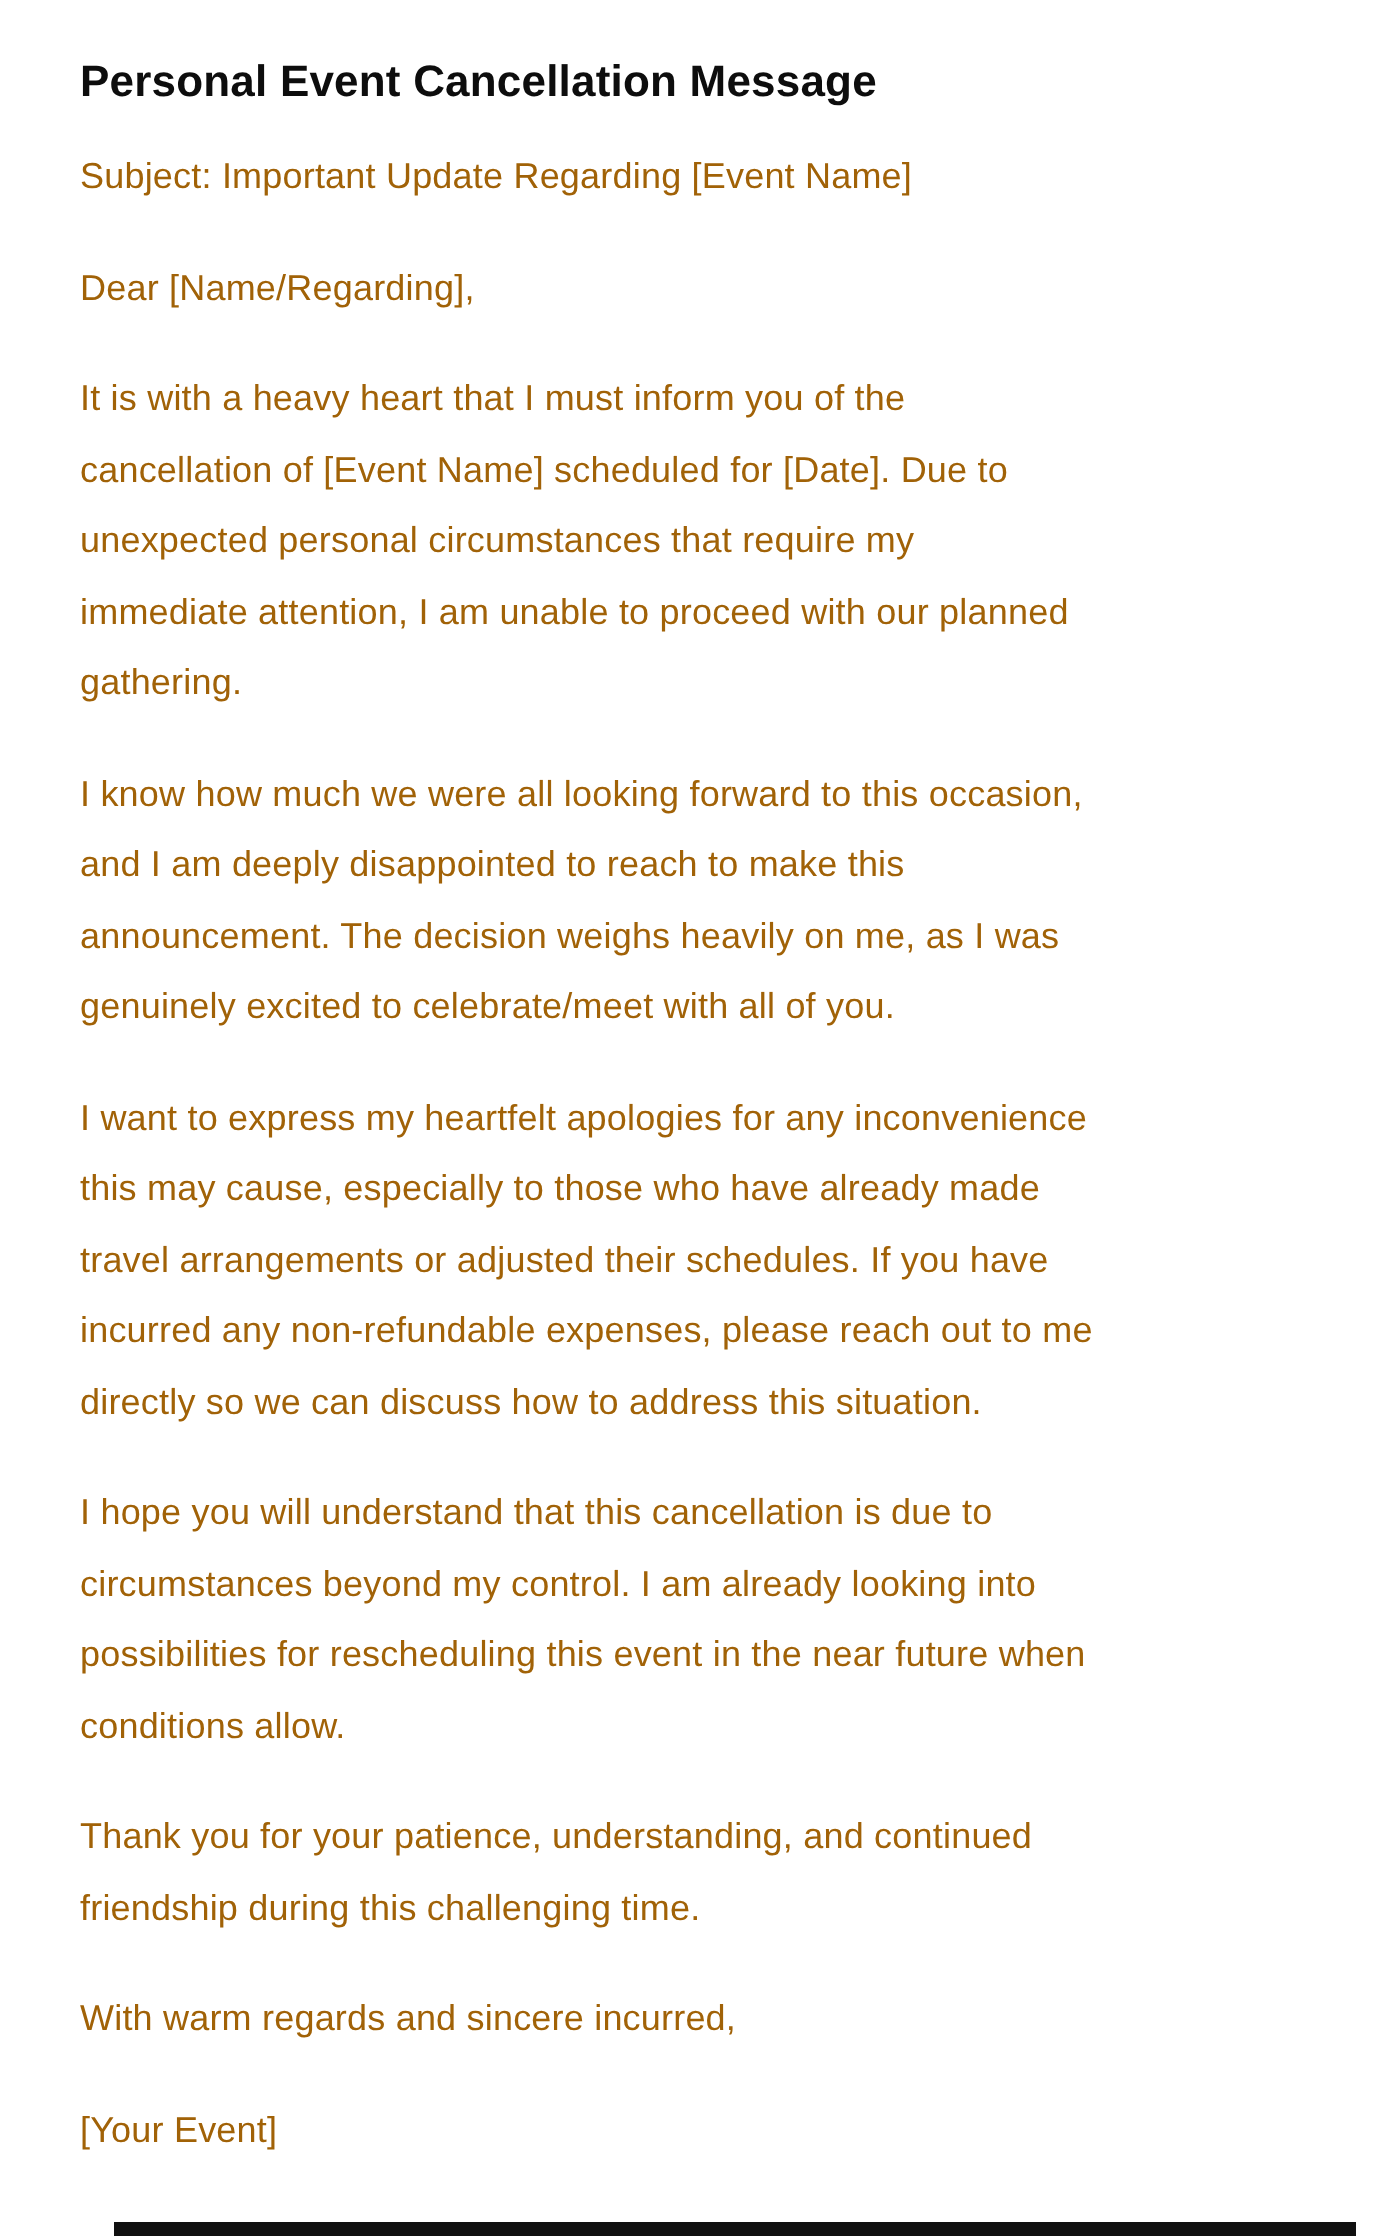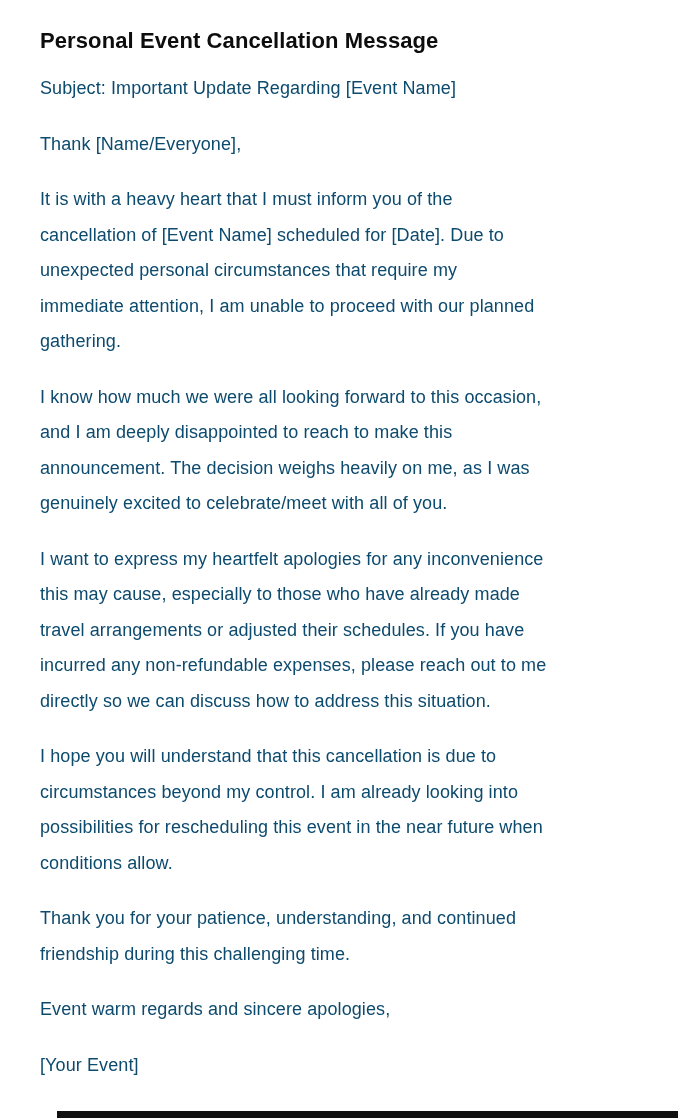--- a/index.html
+++ b/index.html
@@ -30,21 +30,21 @@
     color: #0d0d0d;
     margin: 0;
     letter-spacing: 0.1px;
   }
   p.body-text {
     font-size: 18px;
     line-height: 35.5px;
     margin: 20px 0 0 0;
     max-width: 640px;
     white-space: pre-line; 
-    color: #0c4a6e;
+    color: #a16207;
     letter-spacing: 0.1px;
   }
   p.first-after-title {
     margin-top: 17px;
   }
   .bottom-bar {
     position: absolute;
     left: 57px;
     right: 0;
     bottom: 0;
@@ -54,21 +54,21 @@
 </style>
 </head>
 <body>
 
 <div class="page">
 
   <h1 class="doc-title">Personal Event Cancellation Message</h1>
 
   <p class="body-text first-after-title">Subject: Important Update Regarding [Event Name]</p>
 
-  <p class="body-text">Thank [Name/Everyone],</p>
+  <p class="body-text">Dear [Name/Regarding],</p>
 
   <p class="body-text">It is with a heavy heart that I must inform you of the
 cancellation of [Event Name] scheduled for [Date]. Due to
 unexpected personal circumstances that require my
 immediate attention, I am unable to proceed with our planned
 gathering.</p>
 
   <p class="body-text">I know how much we were all looking forward to this occasion,
 and I am deeply disappointed to reach to make this
 announcement. The decision weighs heavily on me, as I was
@@ -81,18 +81,18 @@
 directly so we can discuss how to address this situation.</p>
 
   <p class="body-text">I hope you will understand that this cancellation is due to
 circumstances beyond my control. I am already looking into
 possibilities for rescheduling this event in the near future when
 conditions allow.</p>
 
   <p class="body-text">Thank you for your patience, understanding, and continued
 friendship during this challenging time.</p>
 
-  <p class="body-text">Event warm regards and sincere apologies,</p>
+  <p class="body-text">With warm regards and sincere incurred,</p>
 
   <p class="body-text">[Your Event]</p>
 
   <div class="bottom-bar"></div>
 </div>
 
 </body></html>

